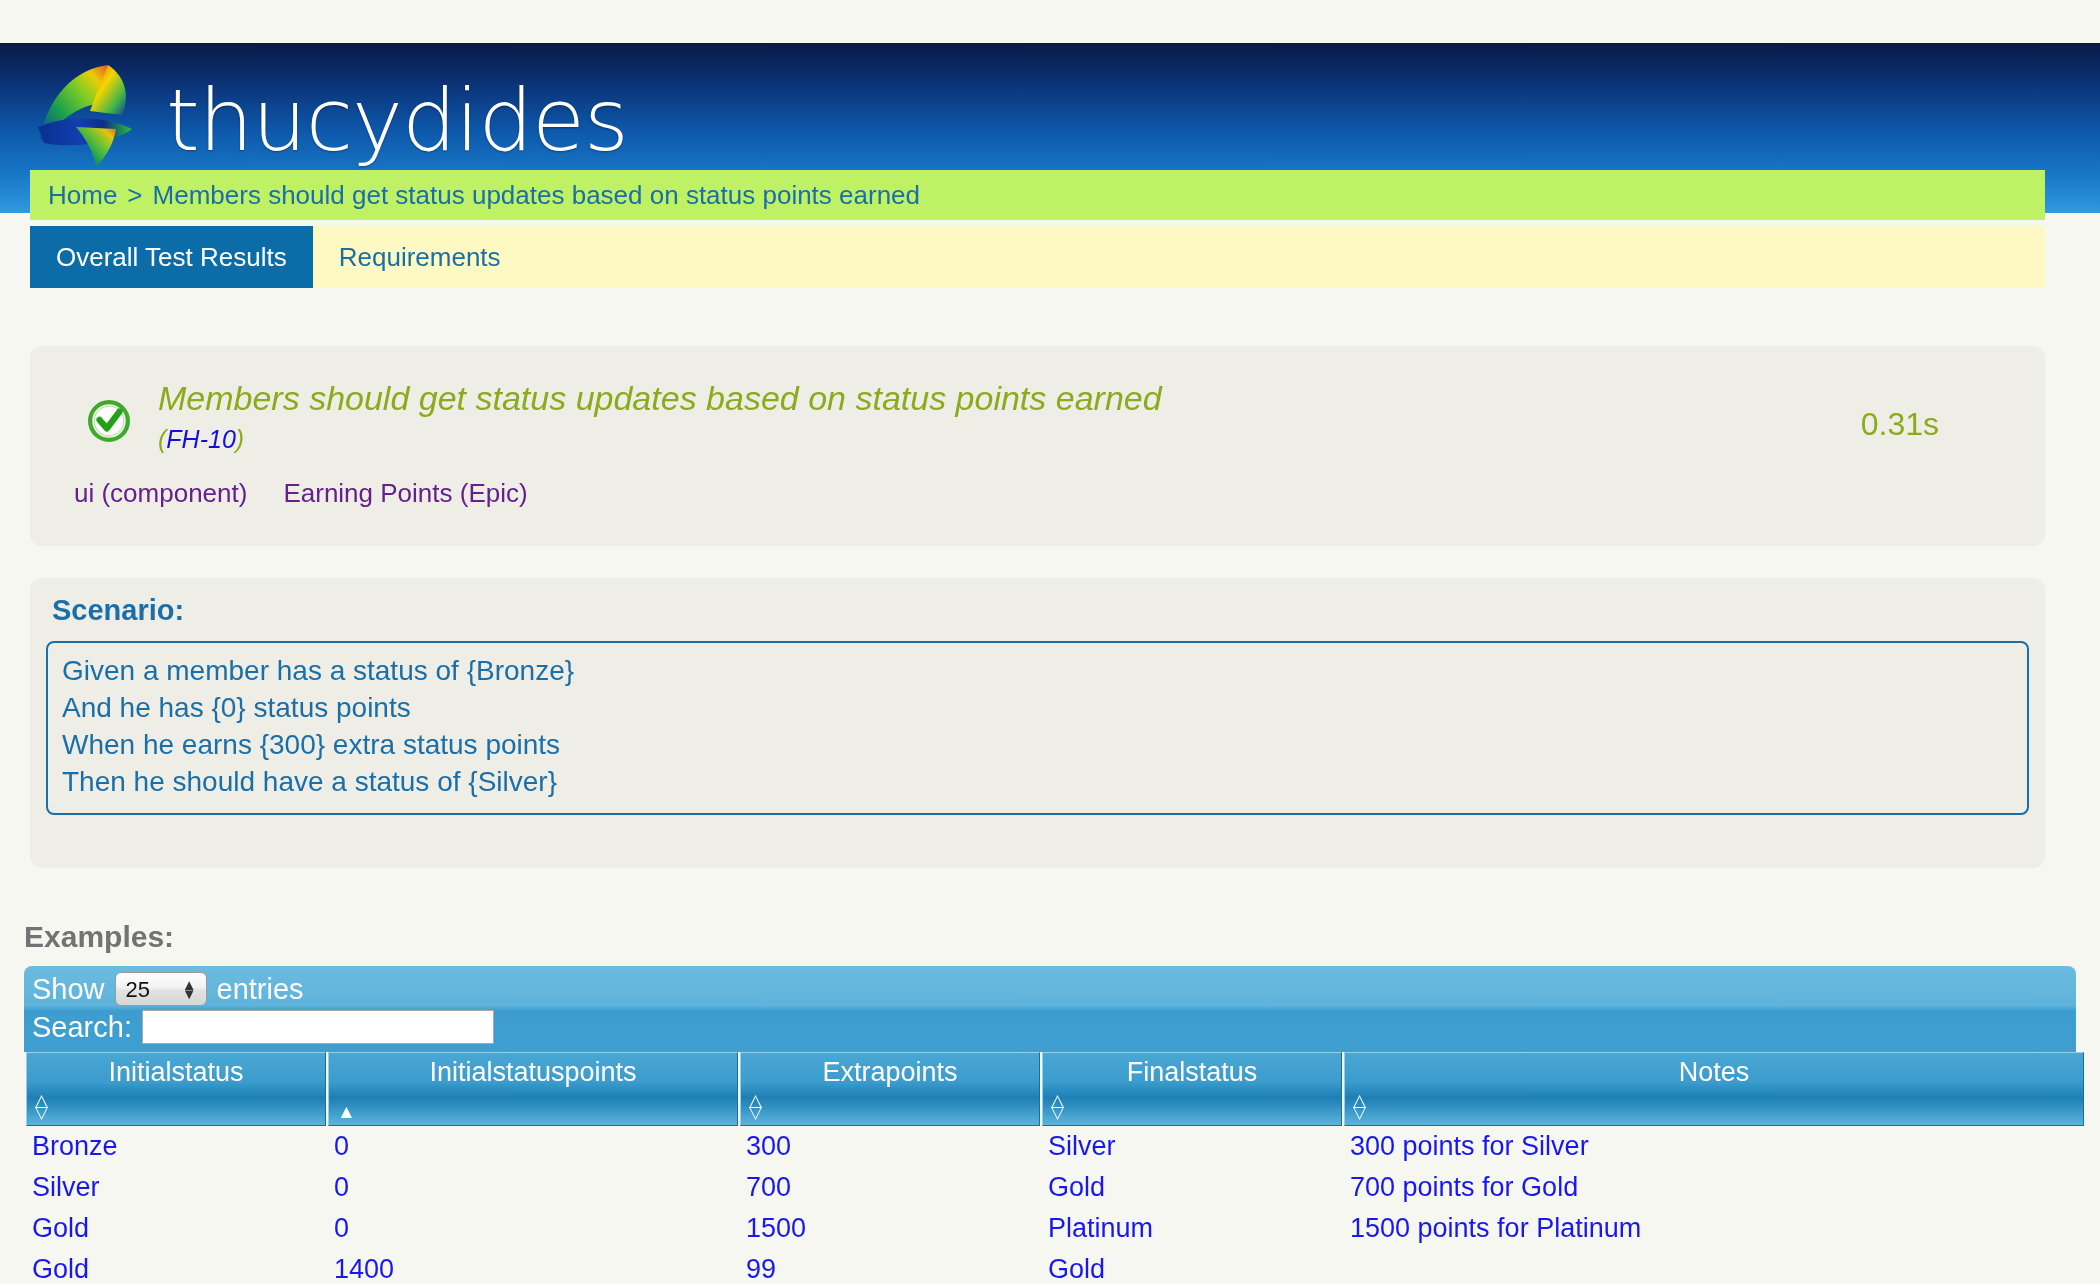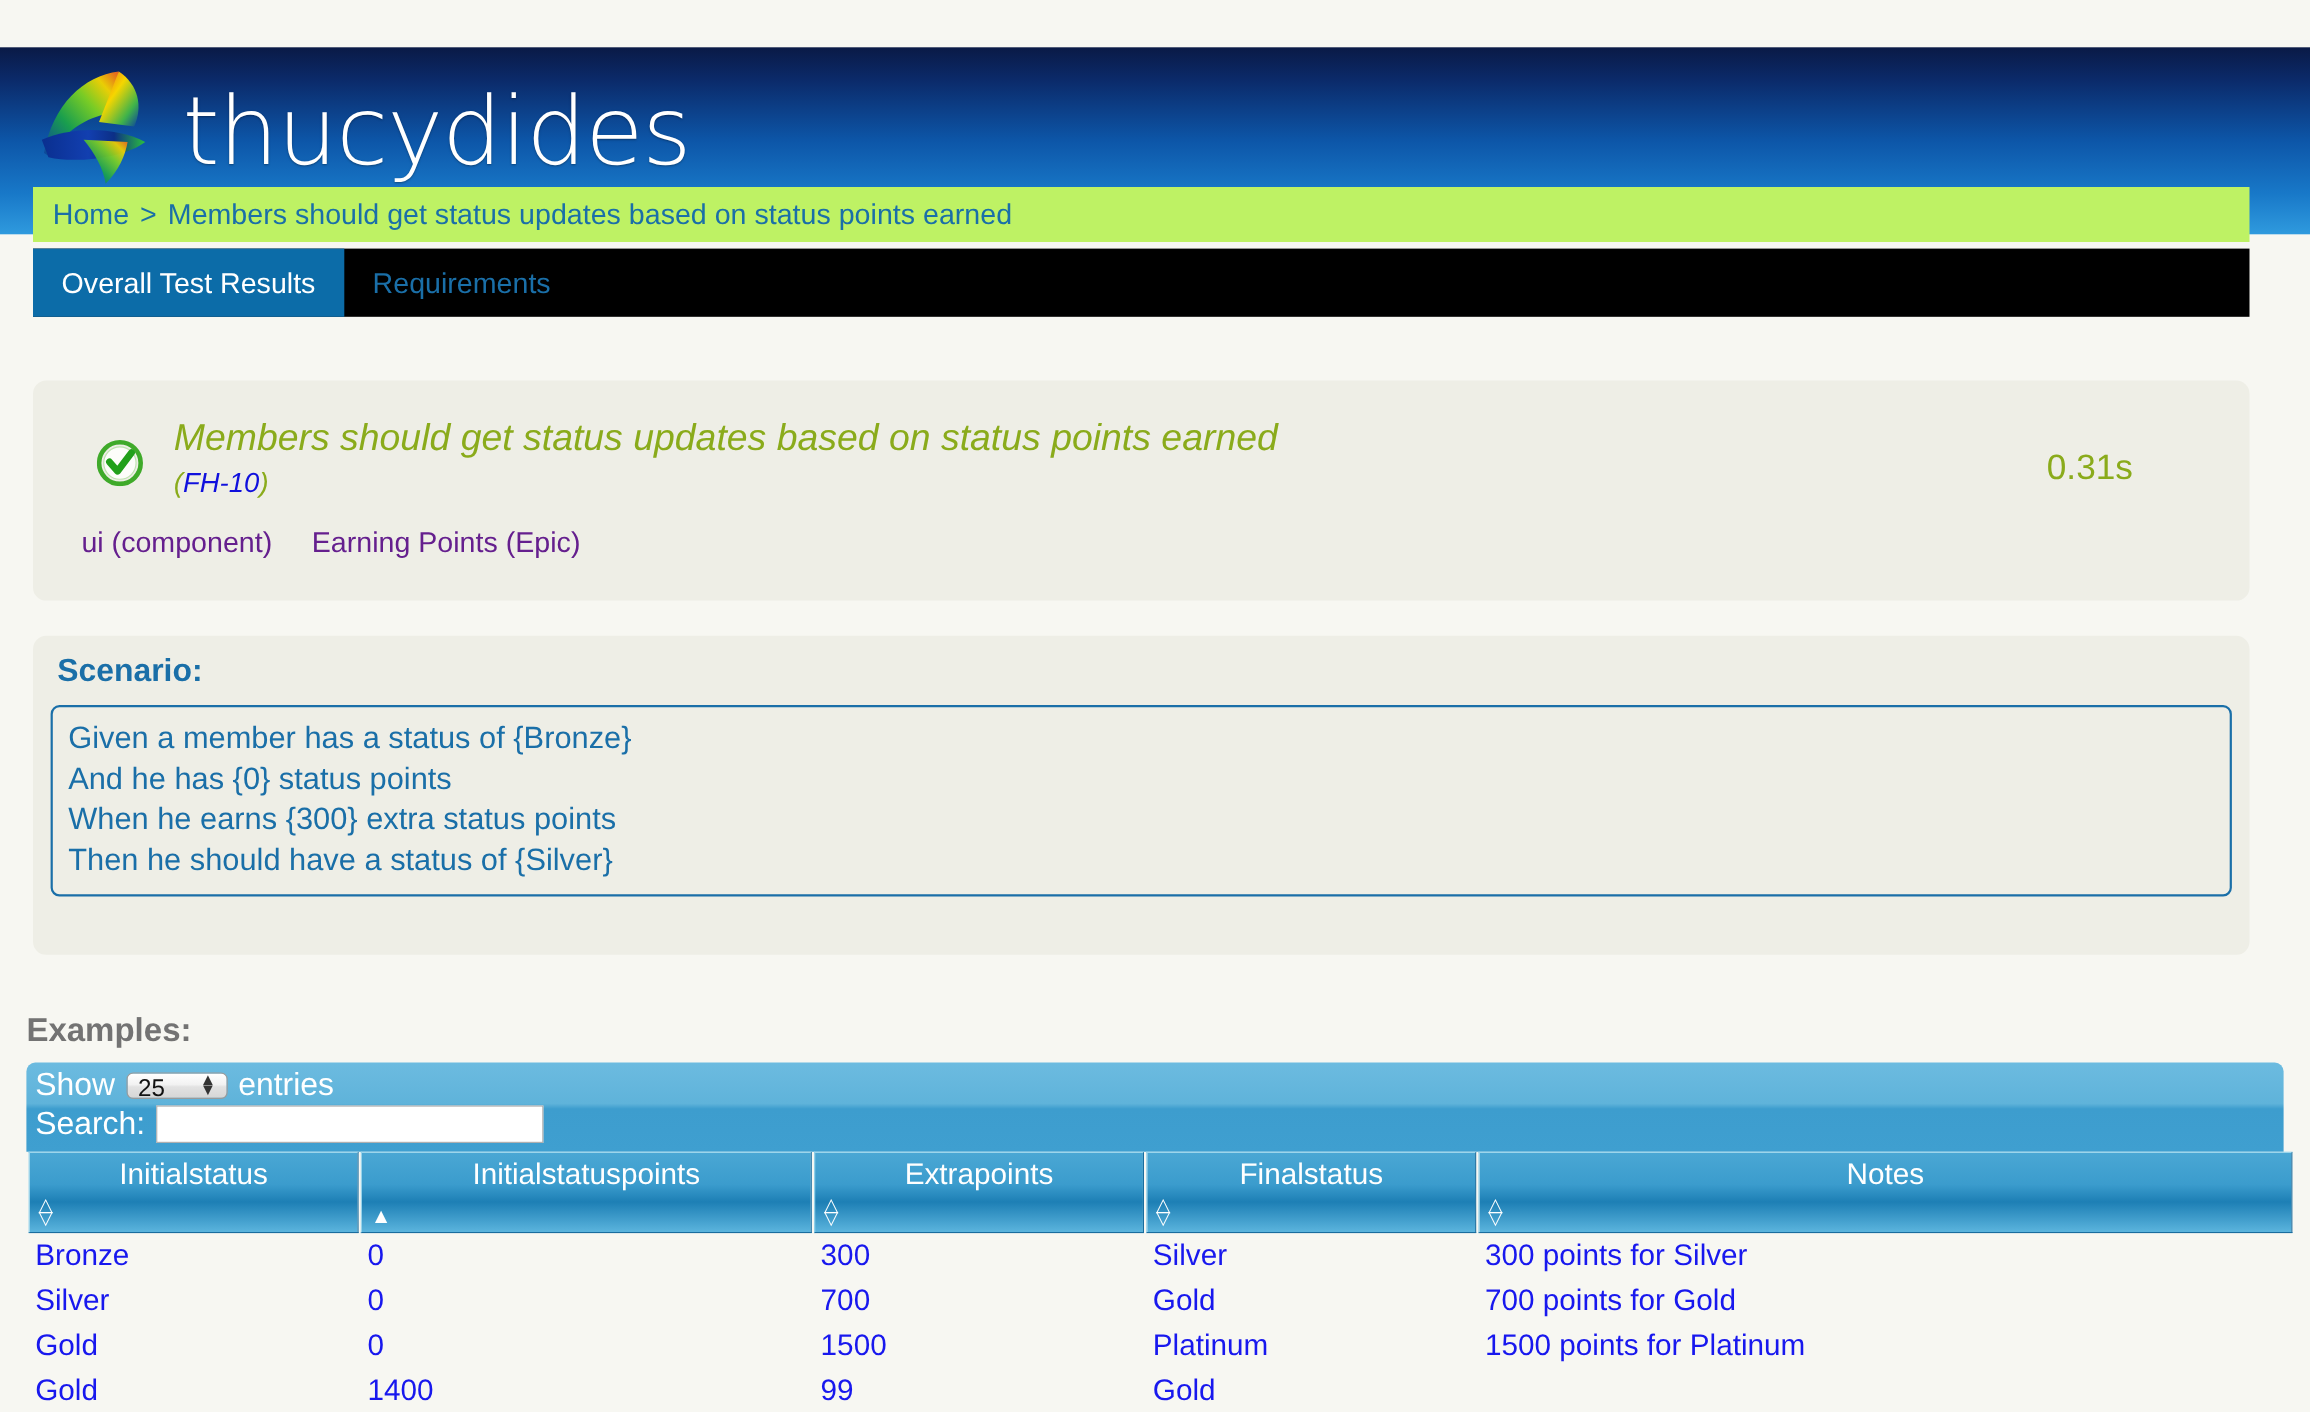--- a/index.html
+++ b/index.html
@@ -49,21 +49,21 @@
     font-size: 26px;
     text-decoration: none;
     white-space: nowrap;
   }
   .crumb-sep { margin: 0 10px; }
 
   
   .tab-bar {
     position: absolute; left: 30px; top: 226px;
     width: 2015px; height: 62px;
-    background: #000000;
+    background: #fef9c3;
     display: flex; align-items: stretch;
   }
   .tab {
     display: flex; align-items: center;
     padding: 0 26px;
     font-size: 26px;
     color: #1a6fa8;
     cursor: pointer;
     white-space: nowrap;
   }
@@ -172,21 +172,21 @@
   .dt-len, .dt-filter {
     display: flex; align-items: center;
     color: #ffffff;
     font-size: 29px;
     line-height: 1;
   }
   .dt-len { margin-bottom: 4px; }
   .dt-select {
     appearance: none; -webkit-appearance: none;
     margin: 0 10px;
-    width: 92px; height: 24px;
+    width: 92px; height: 34px;
     border: 1px solid #9a9a9a;
     border-radius: 6px;
     background: linear-gradient(to bottom, #ffffff 0%, #f2f2f2 45%, #e2e2e2 55%, #d6d6d6 100%);
     font-size: 22px;
     font-family: "Liberation Sans", sans-serif;
     color: #111;
     padding-left: 10px;
   }
   .dt-select-wrap { position: relative; display: inline-flex; align-items: center; }
   .stepper {

